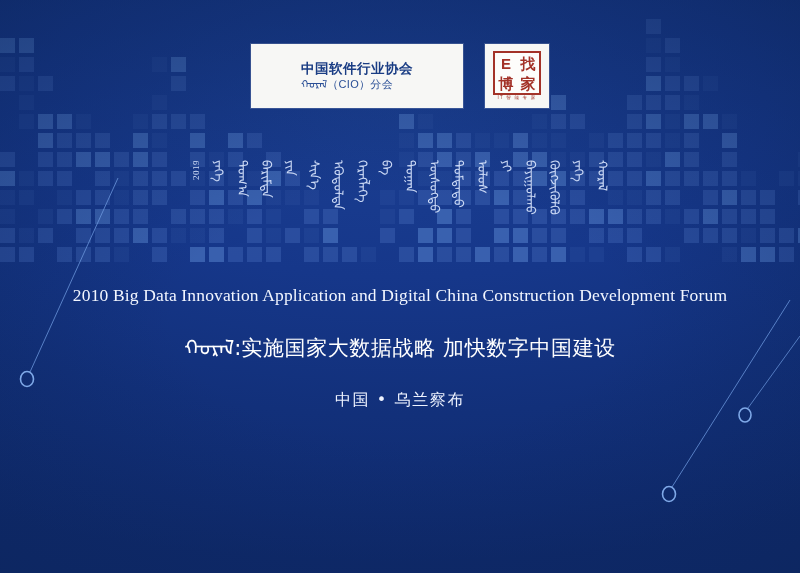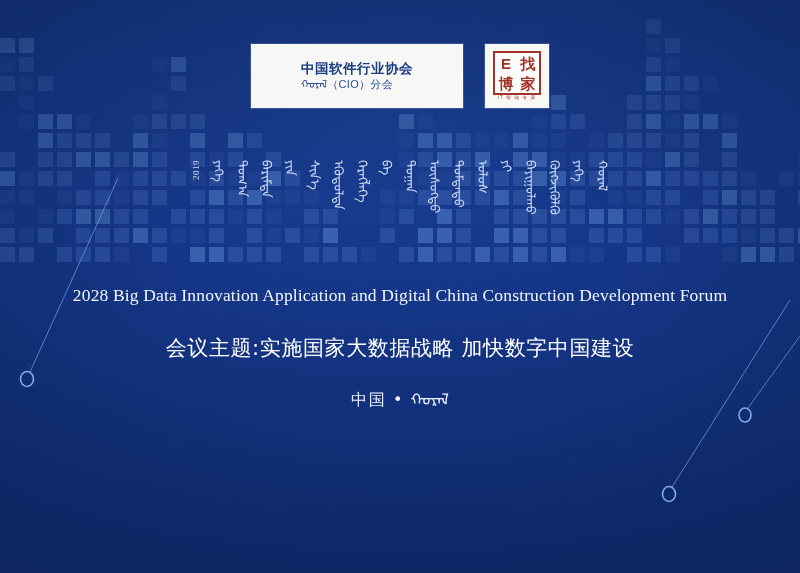--- a/index.html
+++ b/index.html
@@ -509,17 +509,17 @@
       <div class="mong-g">ᠦᠰᠦᠭᠲᠦ</div>
       <div class="mong-g">ᠳᠤᠮᠳᠠᠳᠤ</div>
       <div class="mong-g">ᠤᠯᠤᠰ</div>
       <div class="mong-g">ᠶᠢ</div>
       <div class="mong-g">ᠪᠠᠶᠢᠭᠤᠯᠬᠤ</div>
       <div class="mong-g">ᠬᠥᠭᠵᠢᠭᠦᠯᠬᠦ</div>
       <div class="mong-g">ᠶᠡᠬᠡ</div>
       <div class="mong-g">ᠬᠤᠷᠠᠯ</div>
     </div>
 
-  <div class="title-en">2028 Big Data Innovation Application and Digital China Construction Development Forum</div>
-  <div class="theme">会议主题:实施国家大数据战略  加快数字中国建设</div>
-  <div class="place">中国 • ᠬᠤᠷᠠᠯ</div>
+  <div class="title-en">2010 Big Data Innovation Application and Digital China Construction Development Forum</div>
+  <div class="theme">ᠬᠤᠷᠠᠯ:实施国家大数据战略  加快数字中国建设</div>
+  <div class="place">中国 • 乌兰察布</div>
 
 </div>
 
 </body></html>

